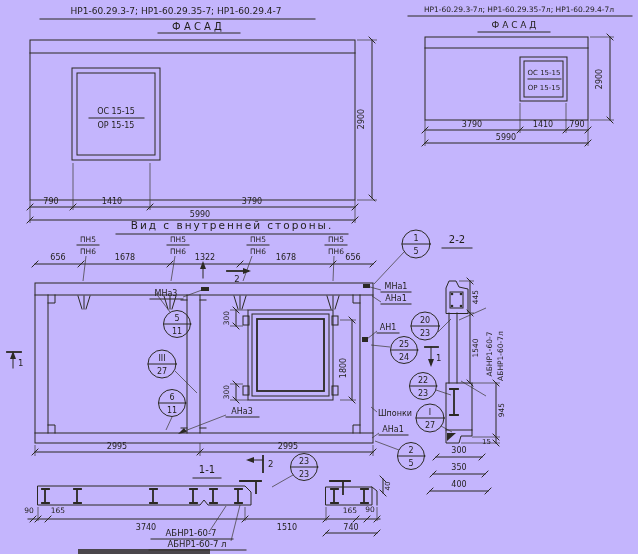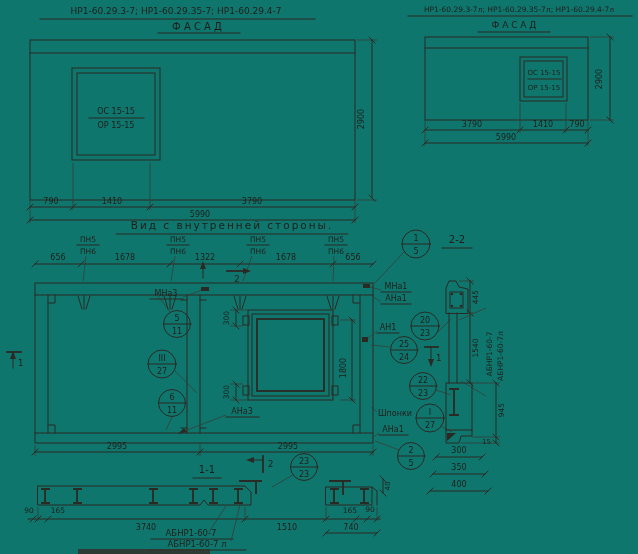--- a/index.html
+++ b/index.html
@@ -1,16 +1,16 @@
 <!DOCTYPE html>
 <html><head>
 <meta charset="utf-8">
 <style>
   html,body{margin:0;padding:0;background:#e8e6e0;}
-  #sheet{width:638px;height:554px;background:#0f766e;position:relative;overflow:hidden;}
+  #sheet{width:638px;height:554px;background:#c4b5fd;position:relative;overflow:hidden;}
   svg{display:block;}
   .s{stroke:#2b2923;stroke-width:1;fill:none;stroke-linecap:square;}
   .s2{stroke:#2b2923;stroke-width:1.8;fill:none;stroke-linecap:square;}
   .thin{stroke:#3a382f;stroke-width:.7;fill:none;}
   .f{fill:#2b2923;stroke:none;}
   text{font-family:"DejaVu Sans",sans-serif;fill:#201e19;}
   .t7{font-size:7px;}
   .t75{font-size:7.5px;}
   .t8{font-size:8px;}
   .t85{font-size:8.5px;}

